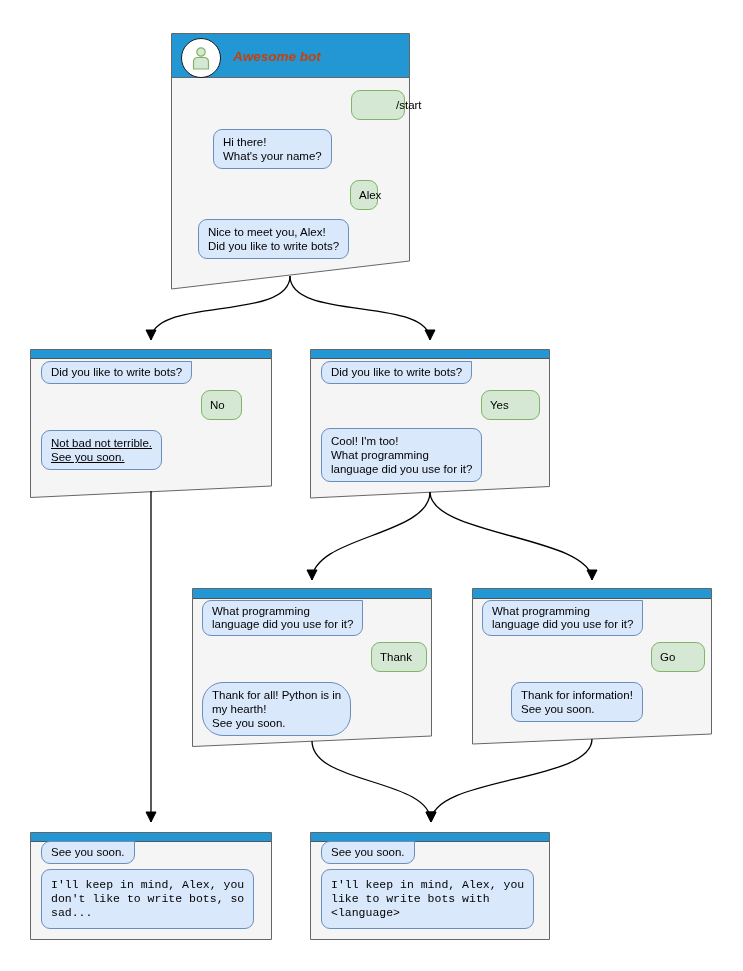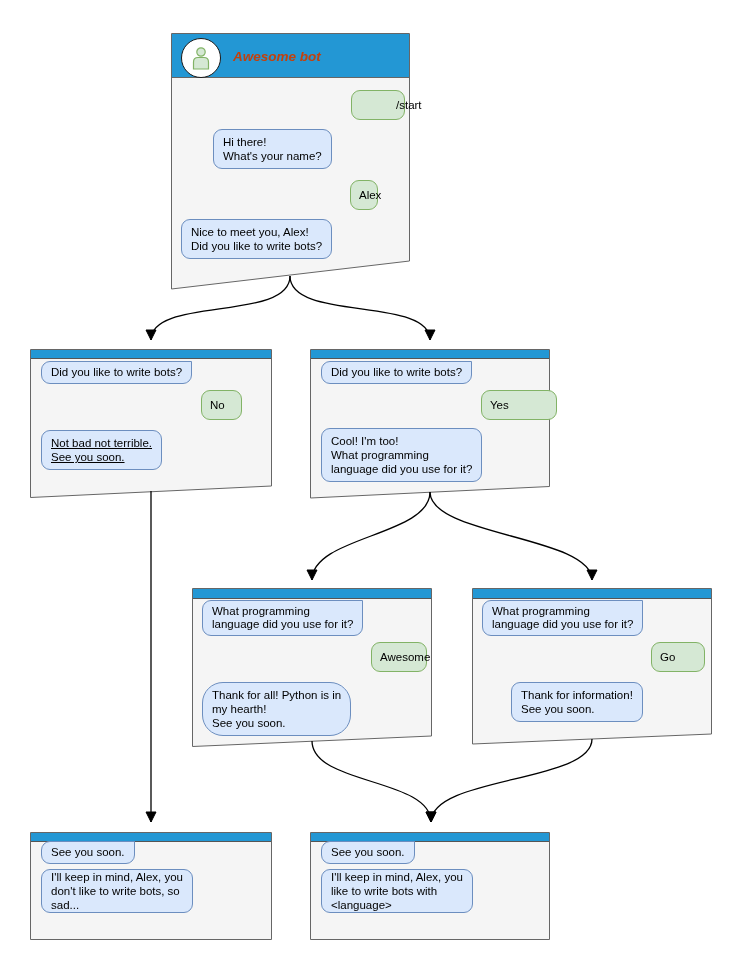--- a/index.html
+++ b/index.html
@@ -21,33 +21,33 @@
           display:flex;align-items:center;justify-content:center;z-index:3;}
   #main-title{position:absolute;left:233px;top:49px;color:#c2410c;font-weight:bold;
           font-size:13.5px;z-index:3;font-style:italic;}
 
   .bubble{position:absolute;font-size:11.5px;line-height:14px;color:#000;
           white-space:pre-line;border-radius:9px;box-sizing:border-box;z-index:2;}
   .bot-bubble{background:#dae8fc;border:1px solid #6c8ebf;padding:5px 9px;}
   .user-bubble{background:#d5e8d4;border:1px solid #82b366;padding:7px 8px;}
   .echo-bubble{background:#dae8fc;border:1px solid #6c8ebf;padding:4px 9px;
           border-radius:9px 0 9px 9px;line-height:13px;}
-  .tall{padding:0 9px;}
+  .tall{padding:8px 9px;font-family:Liberation Mono, monospace;}
 
   #mw-u1{left:351px;top:90px;width:49px;padding-left:44px;}
   #mw-b1{left:181px;top:129px;margin-left:32px;}
   #mw-u2{left:350px;top:180px;width:28px;}
-  #mw-b2{left:181px;top:219px;}
+  #mw-b2{left:198px;top:219px;}
 
   #no-echo{left:41px;top:361px;}
   #no-u{left:201px;top:390px;width:41px;}
   #no-b{left:41px;top:430px;text-decoration:underline;}
 
   #yes-echo{left:321px;top:361px;}
-  #yes-u{left:481px;top:390px;width:76px;}
+  #yes-u{left:481px;top:390px;width:59px;}
   #yes-b{left:321px;top:428px;}
 
   #py-echo{left:202px;top:600px;}
   #py-u{left:371px;top:642px;width:56px;}
   #py-b{left:202px;top:682px;border-radius:21px;}
 
   #go-echo{left:482px;top:600px;}
   #go-u{left:651px;top:642px;width:54px;}
   #go-b{left:482px;top:682px;margin-left:29px;}
 
@@ -115,21 +115,21 @@
 See you soon.</div>
 
   <div class="bubble echo-bubble" id="yes-echo">Did you like to write bots?</div>
   <div class="bubble user-bubble" id="yes-u">Yes</div>
   <div class="bubble bot-bubble" id="yes-b">Cool! I'm too!
 What programming
 language did you use for it?</div>
 
   <div class="bubble echo-bubble" id="py-echo">What programming
 language did you use for it?</div>
-  <div class="bubble user-bubble" id="py-u">Awesome</div>
+  <div class="bubble user-bubble" id="py-u">Thank</div>
   <div class="bubble bot-bubble" id="py-b">Thank for all! Python is in
 my hearth!
 See you soon.</div>
 
   <div class="bubble echo-bubble" id="go-echo">What programming
 language did you use for it?</div>
   <div class="bubble user-bubble" id="go-u">Go</div>
   <div class="bubble bot-bubble" id="go-b">Thank for information!
 See you soon.</div>
 

